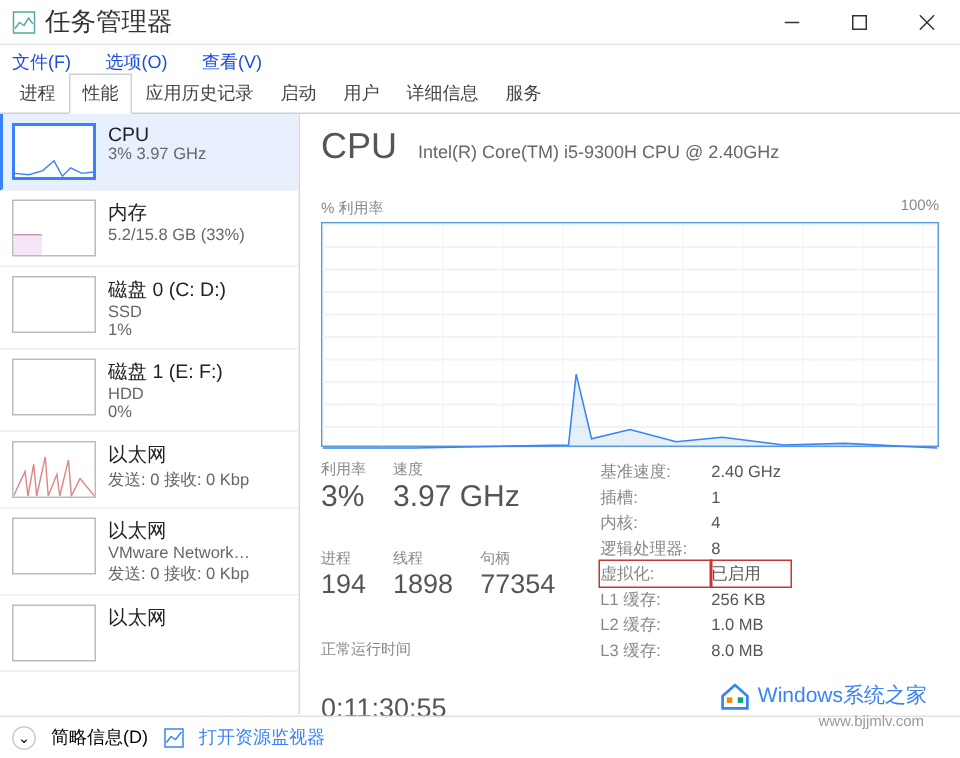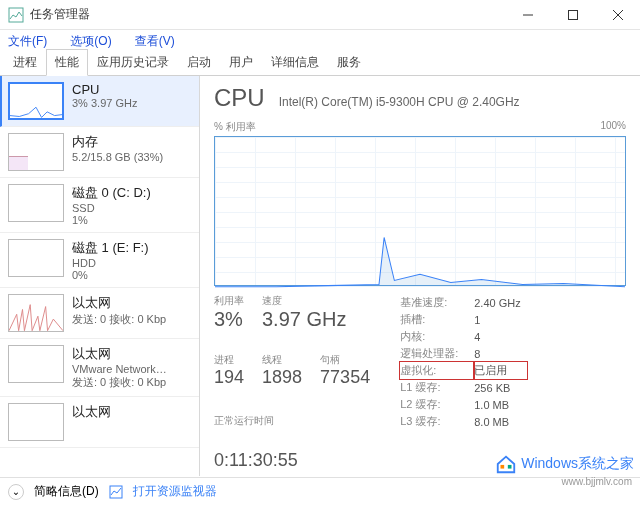--- a/index.html
+++ b/index.html
@@ -1,20 +1,20 @@
 <!DOCTYPE html>
 <html><head>
 <meta charset="utf-8">
 <style>
 * { margin: 0; padding: 0; box-sizing: border-box; font-family: "Microsoft YaHei", "Segoe UI", sans-serif; }
 body { width: 640px; height: 505px; background: #fff; position: relative; overflow: hidden; }
 
 .titlebar { height: 30px; display: flex; align-items: center; border-bottom: 1px solid #e5e5e5; padding-left: 8px; }
 .title-icon { width: 16px; height: 16px; margin-right: 6px; }
-.title-text { font-size: 12px; flex: 1; color: #333; }
+.title-text { font-size: 17px; flex: 1; color: #333; }
 .win-btns { display: flex; }
 .win-btn { width: 45px; height: 30px; display: flex; align-items: center; justify-content: center; }
 .win-btn svg { width: 10px; height: 10px; }
 
 .menubar { height: 22px; display: flex; align-items: center; padding-left: 8px; gap: 23px; font-size: 12px; color: #1d4ed8; }
 .menubar span { cursor: default; }
 
 .tabbar { height: 24px; display: flex; align-items: flex-end; border-bottom: 1px solid #d0d0d0; padding-left: 4px; font-size: 12px; }
 .tab { padding: 4px 8px; color: #444; border: 1px solid transparent; position: relative; top: 1px; }
 .tab.active { border: 1px solid #d0d0d0; border-bottom: 1px solid #fff; background: #fff; }
@@ -28,21 +28,21 @@
 .side-thumb.active-thumb { border: 2px solid #3a82f7; }
 .side-info { display: flex; flex-direction: column; font-size: 12px; }
 .side-title { font-size: 13px; color: #222; }
 .side-sub { font-size: 11px; color: #666; }
 
 .main { flex: 1; padding: 8px 14px 8px 14px; position: relative; }
 .main-header { display: flex; align-items: baseline; gap: 14px; }
 .main-title { font-size: 24px; color: #555; }
 .main-sub { font-size: 12px; color: #666; }
 
-.chart-labels { display: flex; justify-content: space-between; font-size: 10px; color: #888; margin-top: 8px; }
+.chart-labels { display: flex; justify-content: space-between; font-size: 10px; color: #888; margin-top: 20px; }
 .chart { width: 100%; height: 150px; border: 1px solid #5a9cd8; background: #fff; position: relative; margin-top: 2px; }
 .chart-grid { position: absolute; inset: 0; background-image: linear-gradient(#eef4fa 1px, transparent 1px), linear-gradient(90deg, #eef4fa 1px, transparent 1px); background-size: 40px 15px; }
 .chart-axis { display: flex; justify-content: space-between; font-size: 10px; color: #888; margin-top: 2px; }
 
 .stats { display: flex; margin-top: 8px; gap: 30px; }
 .stats-left { display: flex; flex-direction: column; gap: 22px; }
 .stat-row { display: flex; gap: 18px; }
 .stat-block { display: flex; flex-direction: column; }
 .stat-label { font-size: 10px; color: #888; }
 .stat-val { font-size: 18px; color: #555; }
@@ -53,21 +53,21 @@
 .stats-right { font-size: 11px; color: #555; }
 .stats-right table { border-collapse: collapse; }
 .stats-right td { padding: 1px 6px 1px 0; }
 .stats-right td:first-child { color: #888; padding-right: 16px; }
 .hl-row td { outline: 1px solid #c33; }
 
 .footer { position: absolute; bottom: 0; left: 0; right: 0; height: 28px; display: flex; align-items: center; padding-left: 8px; gap: 10px; border-top: 1px solid #e0e0e0; font-size: 12px; }
 .footer-link { color: #3b82f6; cursor: pointer; }
 .chevron { width: 16px; height: 16px; border: 1px solid #ccc; border-radius: 50%; display: inline-flex; align-items: center; justify-content: center; font-size: 10px; }
 
-.watermark { position: absolute; right: 6px; bottom: 30px; font-size: 14px; color: #3a82f7; display: flex; align-items: center; gap: 4px; }
+.watermark { position: absolute; right: 22px; bottom: 30px; font-size: 14px; color: #3a82f7; display: flex; align-items: center; gap: 4px; }
 .watermark .sub { position: absolute; font-size: 10px; color: #999; right: 2px; bottom: -12px; }
 .wm-icon { width: 22px; height: 22px; }
 
 .spark { position: absolute; inset: 0; }
 .mem-fill { position: absolute; left: 0; bottom: 0; width: 35%; height: 40%; background: #f4e6f7; border-top: 1px solid #c9a; }
 </style>
 </head>
 <body>
 
 <div class="titlebar">

